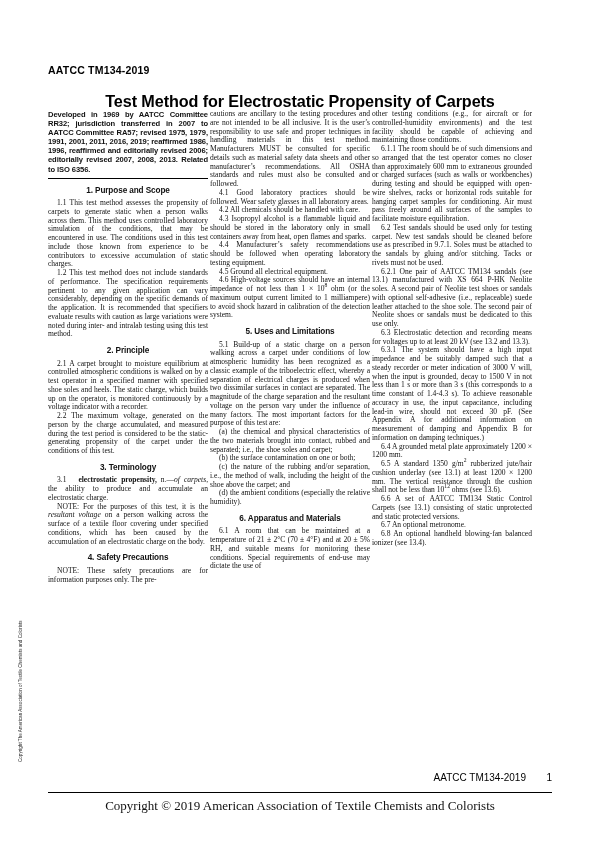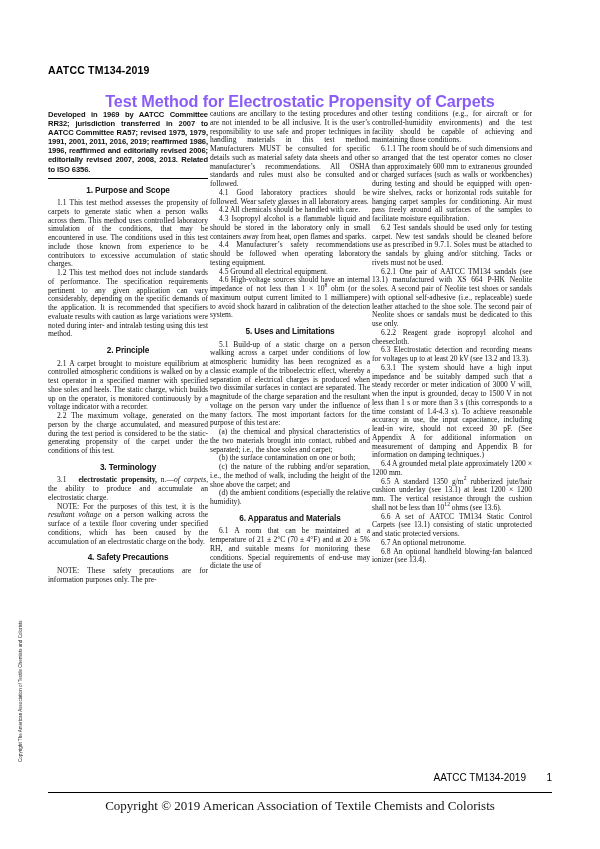--- a/index.html
+++ b/index.html
@@ -35,21 +35,21 @@
   .doc-title {
     position: absolute;
     left: 48px;
     top: 92px;
     width: 504px;
     text-align: center;
     font-family: "Liberation Sans", sans-serif;
     font-weight: bold;
     font-size: 16.2px;
     letter-spacing: -0.1px;
-    color: #8b5cf6;
+    color: #000000;
   }
   .columns {
     position: absolute;
     left: 48px;
     top: 110px;
     width: 506px;
     height: 660px;
     display: flex;
     gap: 2px;
   }
@@ -194,21 +194,20 @@
 
       <div class="sec-head">6. Apparatus and Materials</div>
       <p class="indent">6.1 A room that can be maintained at a temperature of 21 ± 2°C (70 ± 4°F) and at 20 ± 5% RH, and suitable means for monitoring these conditions. Special requirements of end-use may dictate the use of</p>
     </div>
 
     <div class="col">
       <p class="noindent">other testing conditions (e.g., for aircraft or for controlled-humidity environments) and the test facility should be capable of achieving and maintaining those conditions.</p>
       <p class="indent">6.1.1 The room should be of such dimensions and so arranged that the test operator comes no closer than approximately 600 mm to extraneous grounded or charged surfaces (such as walls or workbenches) during testing and should be equipped with open-wire shelves, racks or horizontal rods suitable for hanging carpet samples for conditioning. Air must pass freely around all surfaces of the samples to facilitate moisture equilibration.</p>
       <p class="indent">6.2 Test sandals should be used only for testing carpet. New test sandals should be cleaned before use as prescribed in 9.7.1. Soles must be attached to the sandals by gluing and/or stitching. Tacks or rivets must not be used.</p>
       <p class="indent">6.2.1 One pair of AATCC TM134 sandals (see 13.1) manufactured with XS 664 P-HK Neolite soles. A second pair of Neolite test shoes or sandals with optional self-adhesive (i.e., replaceable) suede leather attached to the shoe sole. The second pair of Neolite shoes or sandals must be dedicated to this use only.</p>
-      <p class="indent">6.2.2 Reagent grade isopropyl alcohol and cheesecloth.</p>
       <p class="indent">6.3 Electrostatic detection and recording means for voltages up to at least 20 kV (see 13.2 and 13.3).</p>
       <p class="indent">6.3.1 The system should have a high input impedance and be suitably damped such that a steady recorder or meter indication of 3000 V will, when the input is grounded, decay to 1500 V in not less than 1 s or more than 3 s (this corresponds to a time constant of 1.4-4.3 s). To achieve reasonable accuracy in use, the input capacitance, including lead-in wire, should not exceed 30 pF. (See Appendix A for additional information on measurement of damping and Appendix B for information on damping techniques.)</p>
       <p class="indent">6.4 A grounded metal plate approximately 1200 × 1200 mm.</p>
       <p class="indent"><span>6.5 A standard 1350 g/m</span><sup>2</sup><span> rubberized jute/hair cushion underlay (see 13.1) at least 1200 × 1200 mm. The vertical resistance through the cushion shall not be less than 10</span><sup>12</sup><span> ohms (see 13.6).</span></p>
       <p class="indent">6.6 A set of AATCC TM134 Static Control Carpets (see 13.1) consisting of static unprotected and static protected versions.</p>
       <p class="indent">6.7 An optional metronome.</p>
       <p class="indent">6.8 An optional handheld blowing-fan balanced ionizer (see 13.4).</p>
     </div>
   </div>
 

